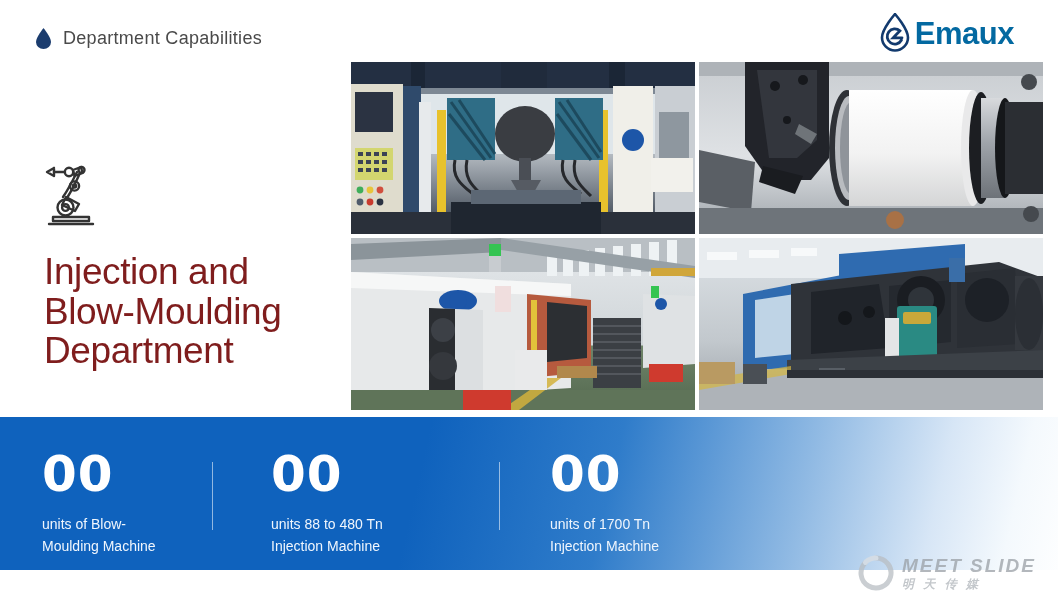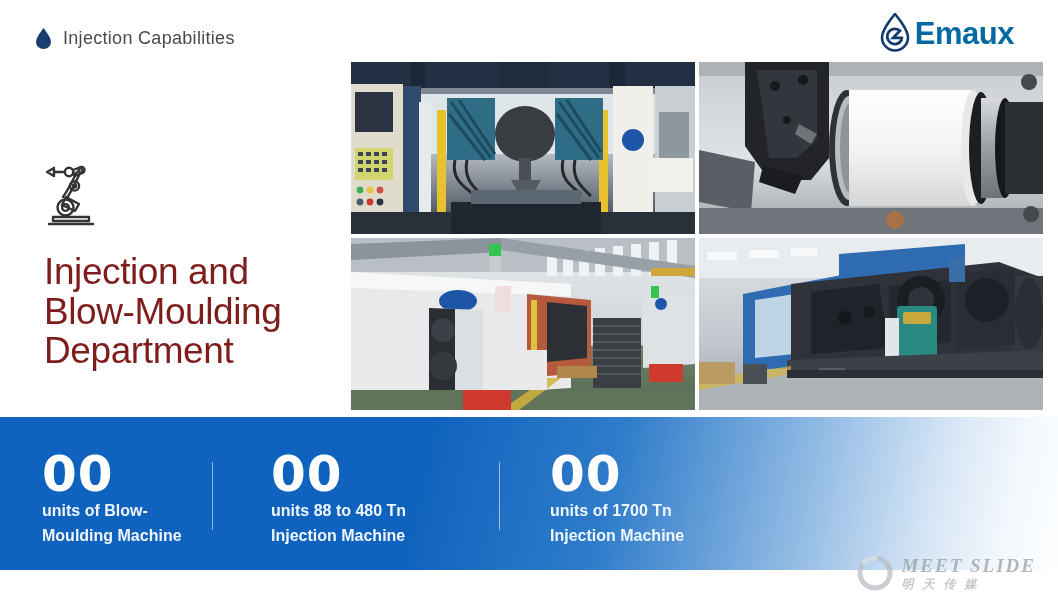--- a/index.html
+++ b/index.html
@@ -138,25 +138,26 @@
   .stat-2 { width: 230px; }
   .stat-num {
     font-size: 50px;
     font-weight: bold;
     color: #ffffff;
     line-height: 1;
     letter-spacing: 1px;
     font-family: "DejaVu Sans", sans-serif;
   }
   .stat-label {
-    font-size: 16px;
+    margin-top: 15px;
+    font-size: 14px;
     line-height: 1.55;
     color: #f0f6fd;
     white-space: pre-line;
-    font-weight: 700;
+    font-weight: 400;
   }
   .stat-divider {
     width: 1px;
     height: 68px;
     margin-top: 45px;
     background: rgba(255,255,255,0.55);
     flex: 0 0 auto;
   }
   .div-0 { margin-right: 58px; margin-left: 0px; }
   .div-1 { margin-right: 50px; margin-left: 0px; }
@@ -165,21 +166,21 @@
   .watermark {
     position: absolute;
     right: 22px;
     bottom: 8px;
     display: flex;
     align-items: center;
     gap: 7px;
     opacity: 0.75;
   }
   .wm-ring { width: 38px; height: 38px; display: block; }
-  .wm-text { display: flex; flex-direction: column; gap: 3px; font-family: Liberation Serif, serif; }
+  .wm-text { display: flex; flex-direction: column; gap: 3px; }
   .wm-title {
     font-size: 19px;
     font-weight: bold;
     font-style: italic;
     color: #9aa0a6;
     letter-spacing: 2px;
     line-height: 1;
   }
   .wm-sub {
     font-size: 12px;
@@ -192,21 +193,21 @@
 </style>
 </head>
 <body>
 
 <div class="slide">
 
   <div class="header-kicker">
     <svg class="drop-icon" viewBox="0 0 15 21">
       <path d="M7.5 0 C7.5 0 0 9.2 0 14 a7.5 7 0 0 0 15 0 C15 9.2 7.5 0 7.5 0 Z" fill="#1b3c6e"></path>
     </svg>
-    <span class="header-kicker-label">Injection Capabilities</span>
+    <span class="header-kicker-label">Department Capabilities</span>
   </div>
 
   <div class="brand">
     <svg class="brand-mark" viewBox="0 0 34 40">
       <path d="M17 1 C17 1 4 16 4 24.5 A13 13 0 0 0 30 24.5 C30 16 17 1 17 1 Z" fill="none" stroke="#123a6e" stroke-width="2.6"></path>
       <path d="M23.5 27 a7.6 7.6 0 1 1 -1.6 -9.2 L15.2 24.8 L24 24.8" fill="none" stroke="#123a6e" stroke-width="2.8" stroke-linecap="round"></path>
     </svg>
     <span class="brand-name">Emaux</span>
   </div>
 

